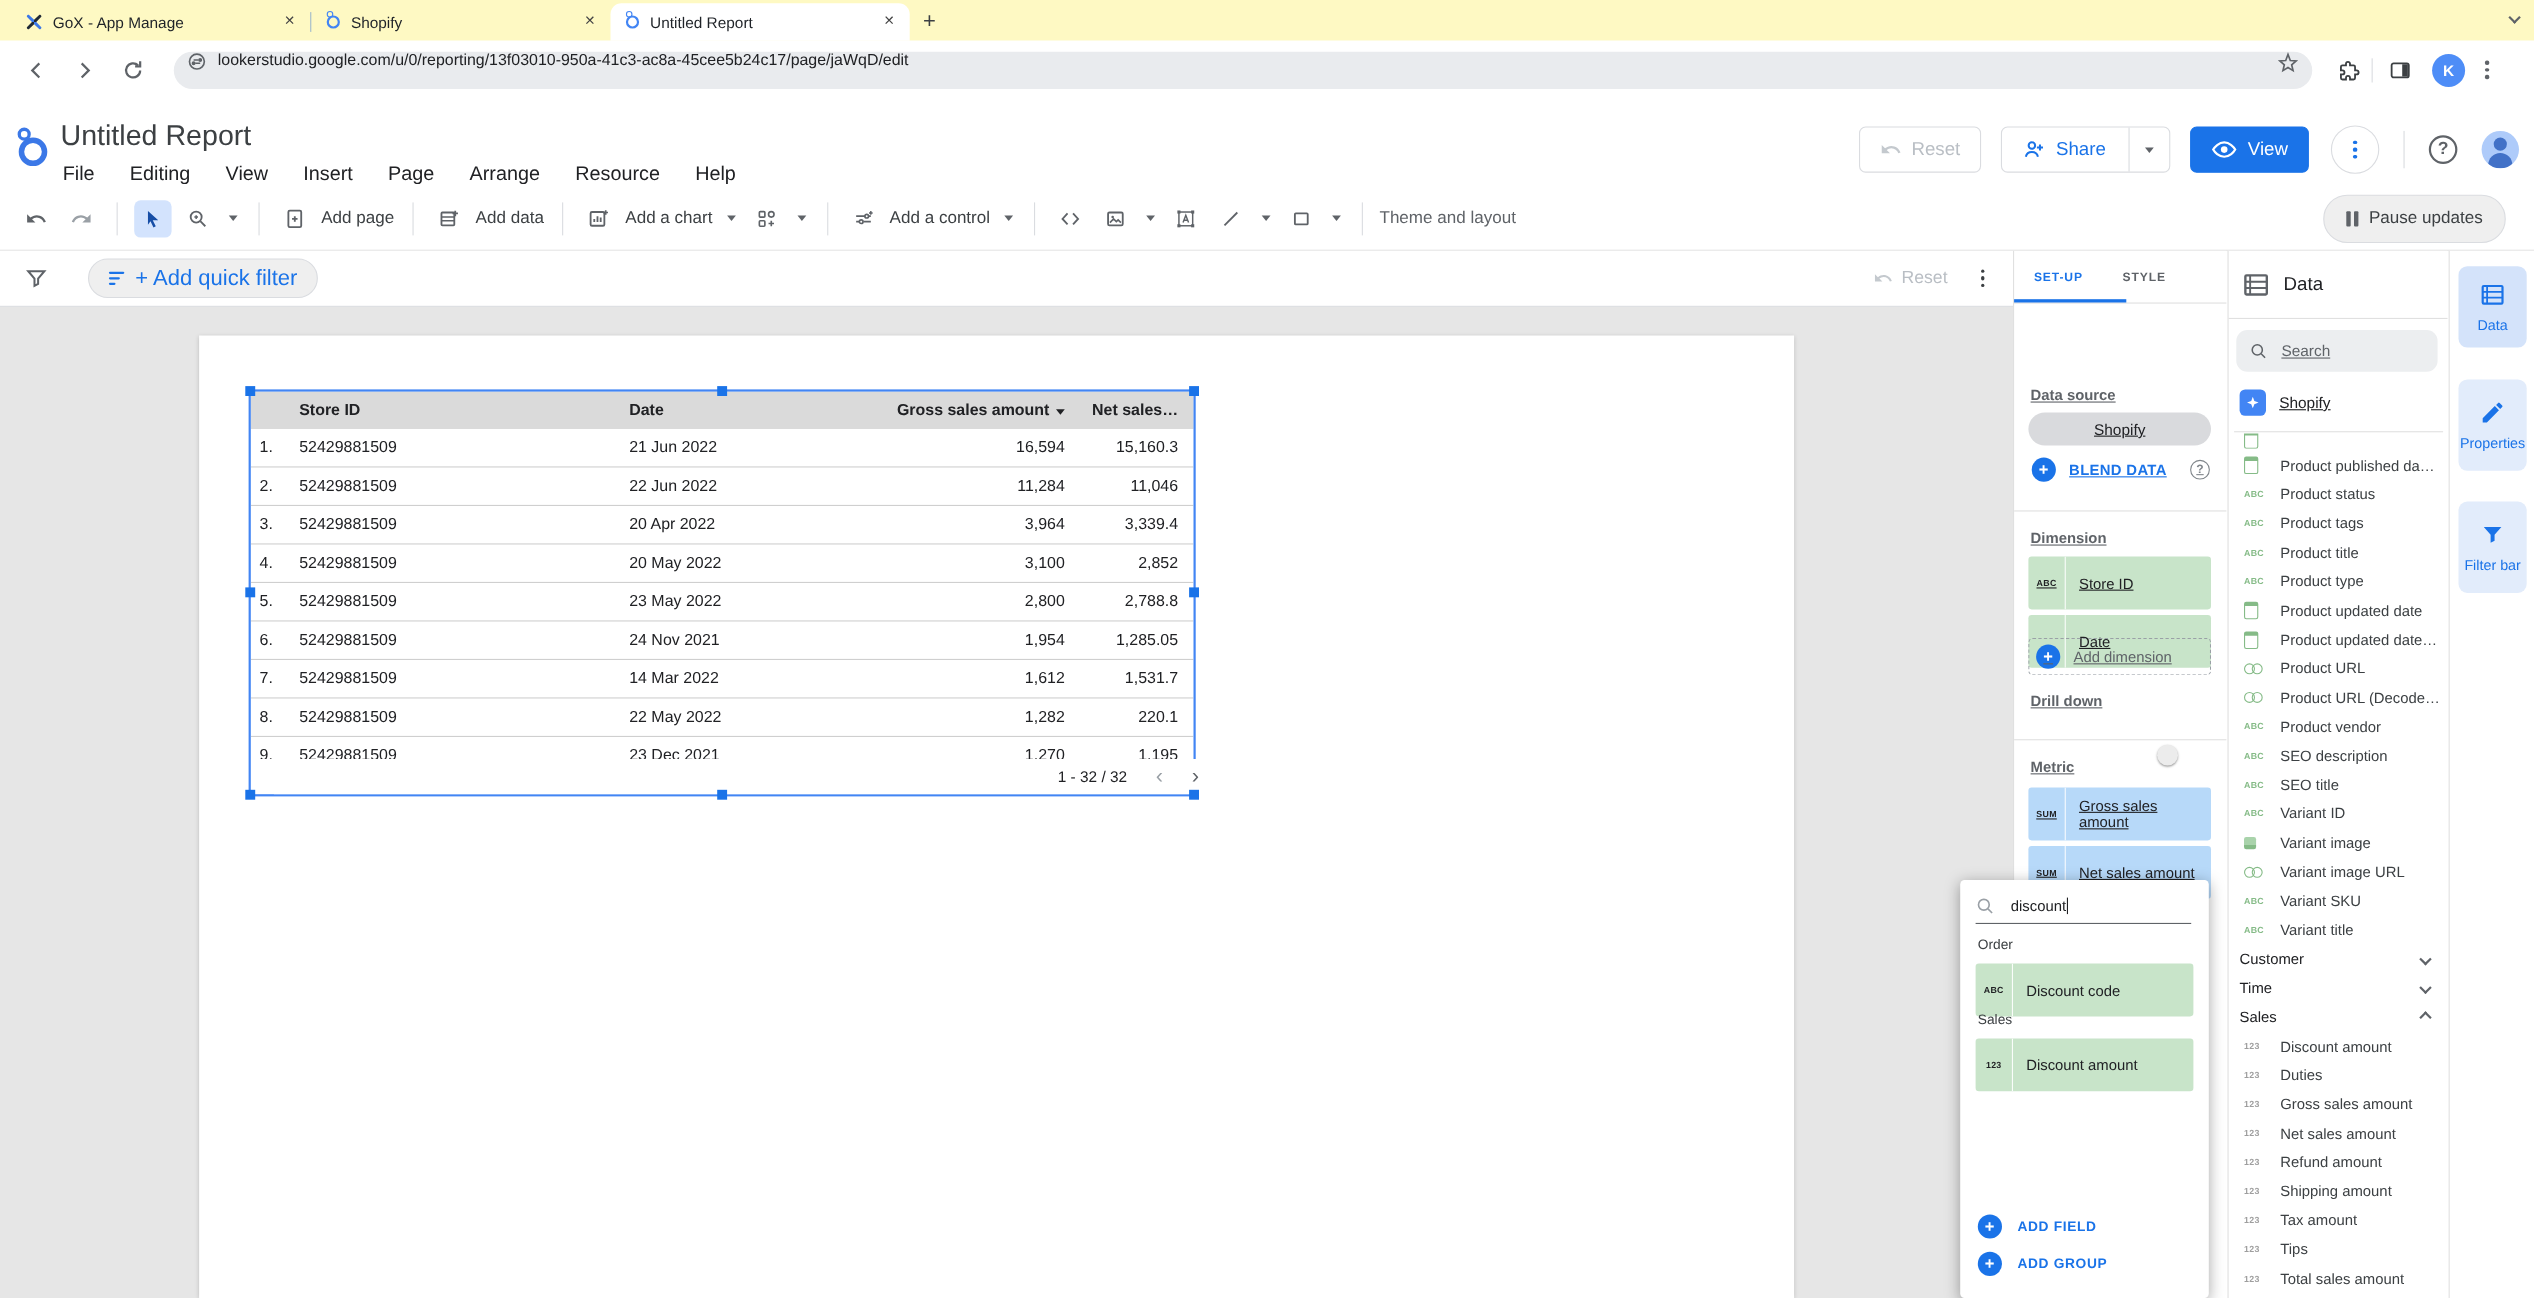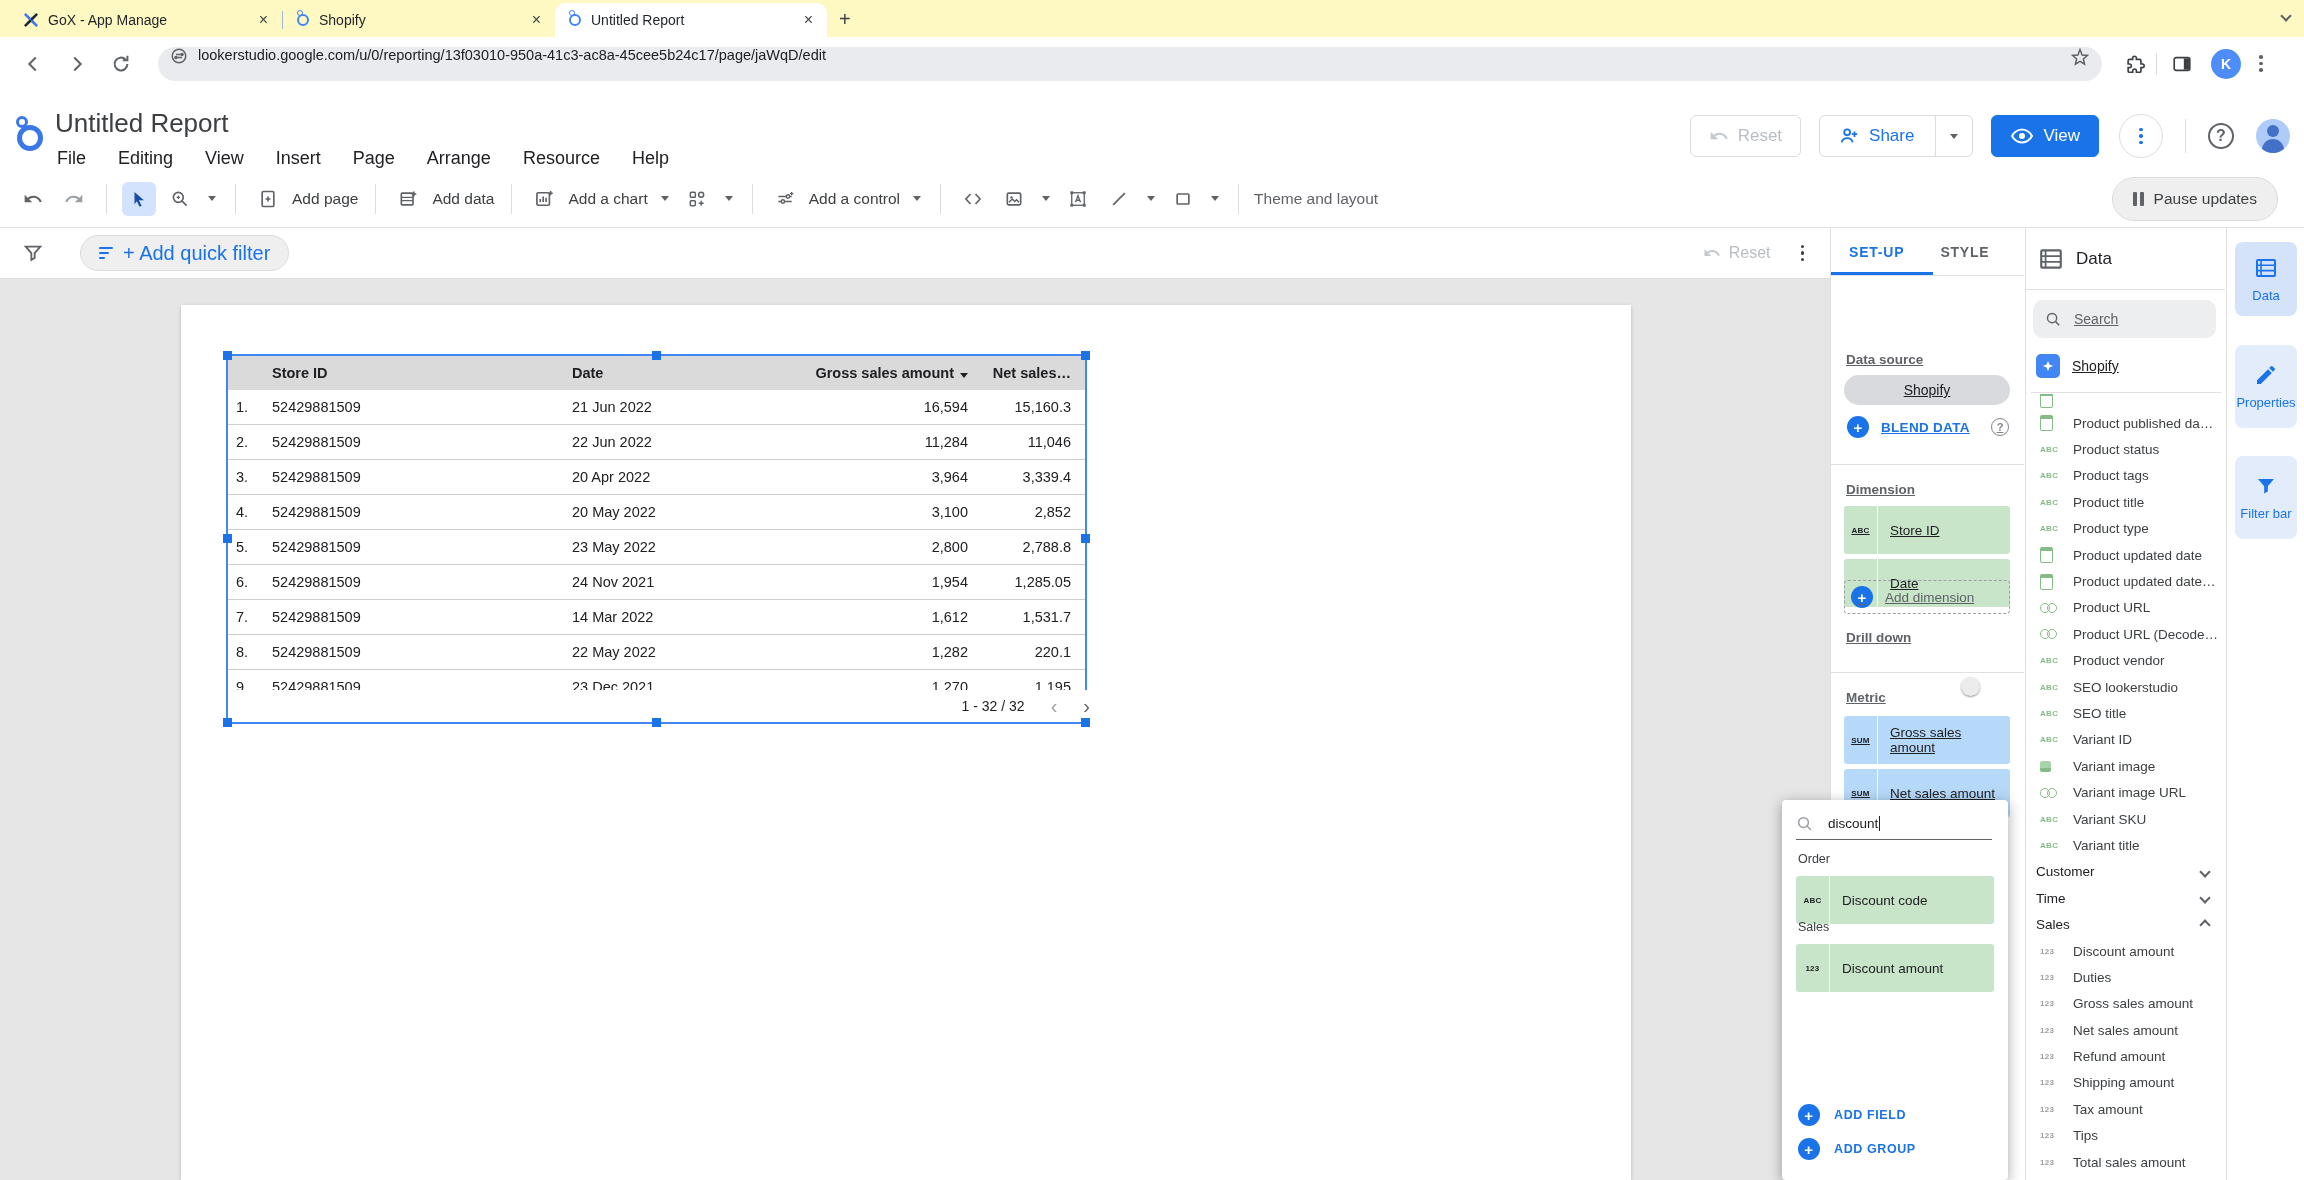--- a/index.html
+++ b/index.html
@@ -95,21 +95,21 @@
   .rail { position:absolute; top:228px; bottom:0; left:2226px; width:78px; background:#fff; border-left:1px solid #e0e0e0; }
   .phead { height:62px; border-bottom:1px solid #e0e0e0; display:flex; align-items:center; padding:0 12px; gap:12px; }
   .ptitle { font-size:17px; color:#202124; }
   .chev { width:8px; height:8px; border-right:2px solid #5f6368; border-bottom:2px solid #5f6368; display:inline-block; }
   .chev.down { transform:rotate(45deg); }
   .chev.up { transform:rotate(-135deg); }
   .chartthumb { width:48px; height:40px; border:1px solid #dadce0; border-radius:6px; padding:6px 7px; display:flex; flex-direction:column; justify-content:space-between; }
   .chartthumb i { display:flex; justify-content:space-between; align-items:center; }
   .chartthumb b { height:3.5px; background:#80868b; border-radius:1px; width:70%; }
   .chartthumb s { width:4px; height:4px; background:#80868b; border-radius:1px; }
-  .ptabs { height:48px; display:flex; align-items:center; border-bottom:1px solid #e0e0e0; position:relative; font-size:14px; letter-spacing:.8px; }
+  .ptabs { height:48px; display:flex; align-items:center; border-bottom:1px solid #e0e0e0; position:relative; font-size:11px; letter-spacing:.8px; }
   .ptab { padding:0 18px; color:#5f6368; font-weight:700; }
   .ptab.active { color:#1a73e8; }
   .ptabline { position:absolute; left:0; bottom:0; width:102px; height:3px; background:#1a73e8; }
   .seclabel { font-size:13.5px; font-weight:700; color:#5f6368; }
   .pill { height:48px; border-radius:3px; display:flex; align-items:center; overflow:hidden; font-size:13.5px; }
   .pill .chip { width:34px; align-self:stretch; display:flex; align-items:center; justify-content:center; border-right:1px solid rgba(255,255,255,.9); font-size:8px; font-weight:700; color:#202124; letter-spacing:.3px; }
   .pill.green { background:#c8e4c9; }
   .pill.blue { background:#b7d9f9; }
   .pill .plabel { padding-left:12px; color:#202124; }
   .graypill { height:30px; border-radius:15px; background:#d9dadd; display:flex; align-items:center; justify-content:center; font-size:14px; color:#202124; }
@@ -685,21 +685,21 @@
           <span>Product URL (Decode…</span>
         </div>
 
         <div class="frow">
           <span class="fic abc"></span>
           <span>Product vendor</span>
         </div>
 
         <div class="frow">
           <span class="fic abc"></span>
-          <span>SEO lookerstudio</span>
+          <span>SEO description</span>
         </div>
 
         <div class="frow">
           <span class="fic abc"></span>
           <span>SEO title</span>
         </div>
 
         <div class="frow">
           <span class="fic abc"></span>
           <span>Variant ID</span>

